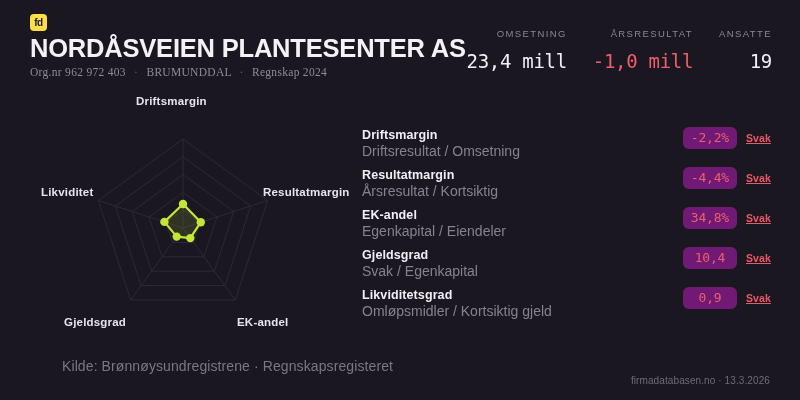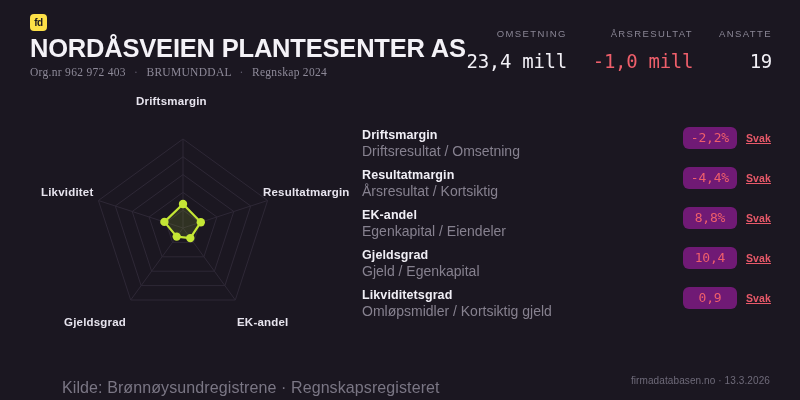--- a/index.html
+++ b/index.html
@@ -84,22 +84,22 @@
     font-family: "DejaVu Sans Mono", monospace; font-size: 13px; letter-spacing: -0.2px;
   }
   .metric-rating {
     font-size: 10.5px; font-weight: bold; color: #e9596a; width: 36px;
     letter-spacing: 0.1px;
     text-decoration: underline;
   }
 
   
   .footer-left {
-    position: absolute; left: 30px; top: 379px;
-    font-size: 16px; color: #7a7684; letter-spacing: 0.1px; padding-left: 32px;
+    position: absolute; left: 30px; top: 358px;
+    font-size: 14px; color: #7a7684; letter-spacing: 0.1px; padding-left: 32px;
   }
   .footer-right {
     position: absolute; right: 30px; top: 375px;
     font-size: 10px; color: #6e6a79; letter-spacing: 0.1px;
   }
 </style>
 </head>
 <body>
 
 <div class="page">
@@ -192,29 +192,29 @@
         <div class="metric-rating">Svak</div>
       </div>
     </div>
 
     <div class="metric-row">
       <div class="metric-text">
         <div class="metric-name">EK-andel</div>
         <div class="metric-formula">Egenkapital / Eiendeler</div>
       </div>
       <div class="metric-right">
-        <div class="metric-badge">8,8%</div>
+        <div class="metric-badge">34,8%</div>
         <div class="metric-rating">Svak</div>
       </div>
     </div>
 
     <div class="metric-row">
       <div class="metric-text">
         <div class="metric-name">Gjeldsgrad</div>
-        <div class="metric-formula">Gjeld / Egenkapital</div>
+        <div class="metric-formula">Svak / Egenkapital</div>
       </div>
       <div class="metric-right">
         <div class="metric-badge">10,4</div>
         <div class="metric-rating">Svak</div>
       </div>
     </div>
 
     <div class="metric-row">
       <div class="metric-text">
         <div class="metric-name">Likviditetsgrad</div>

